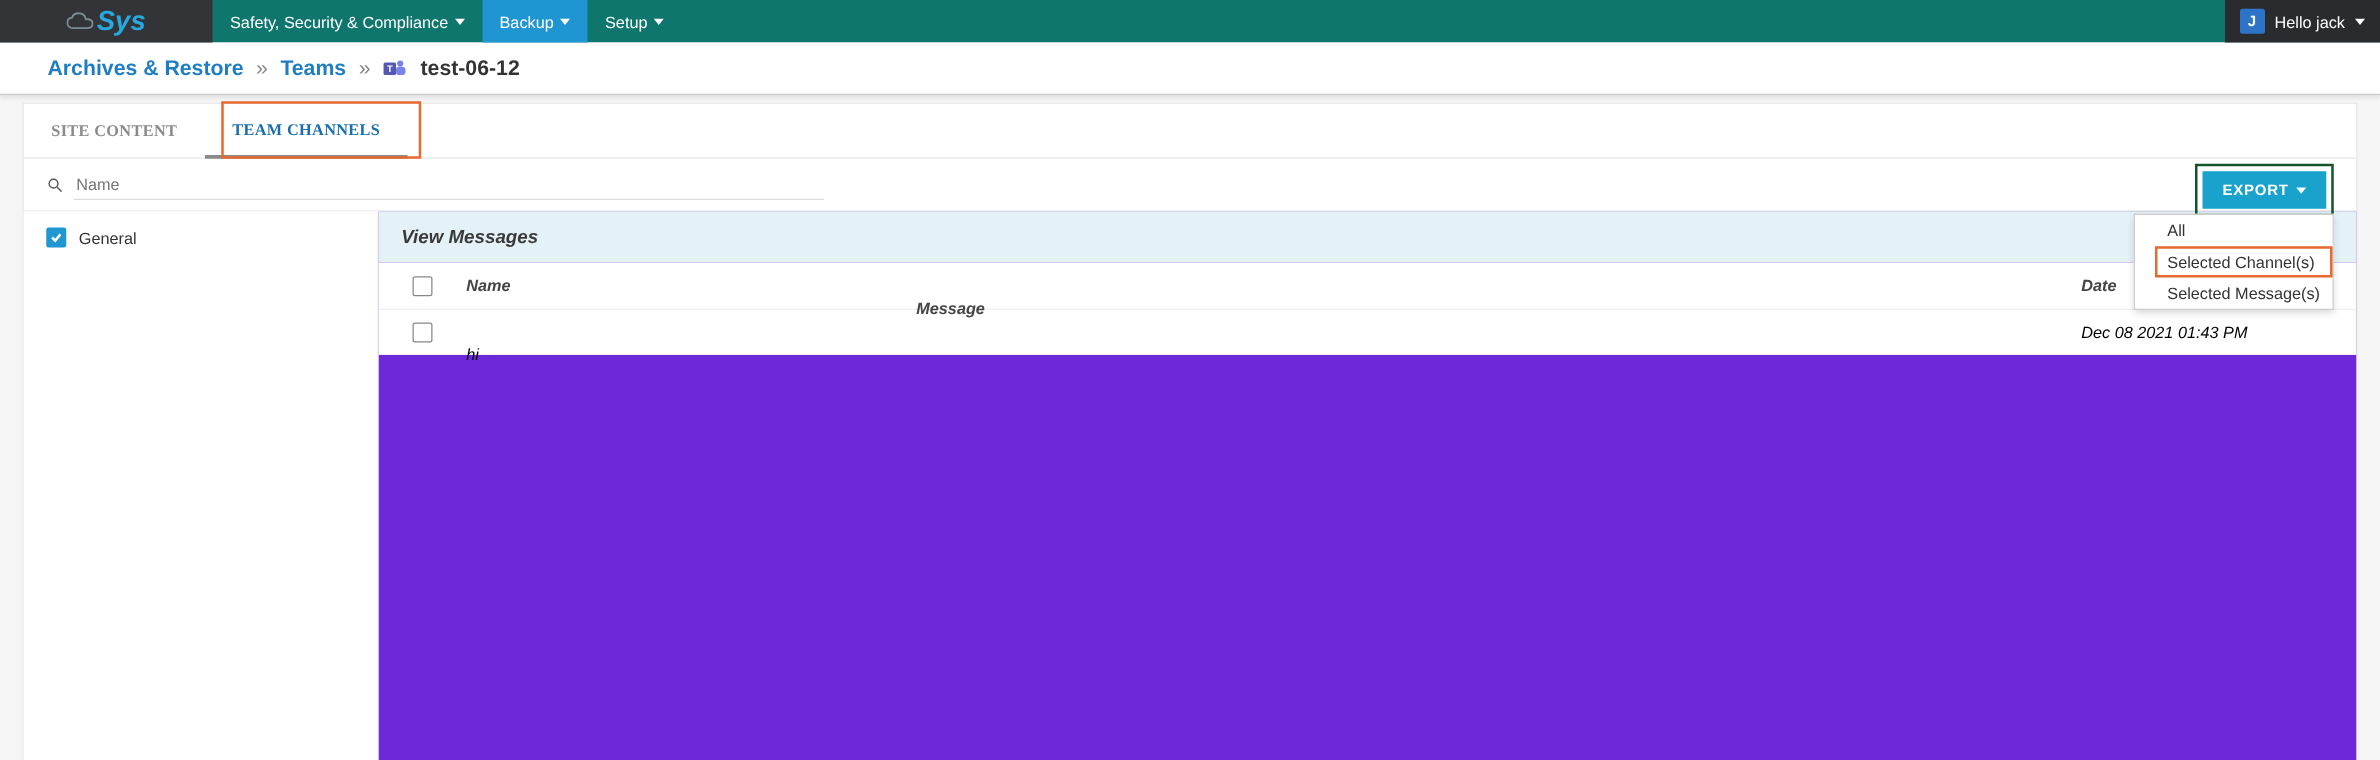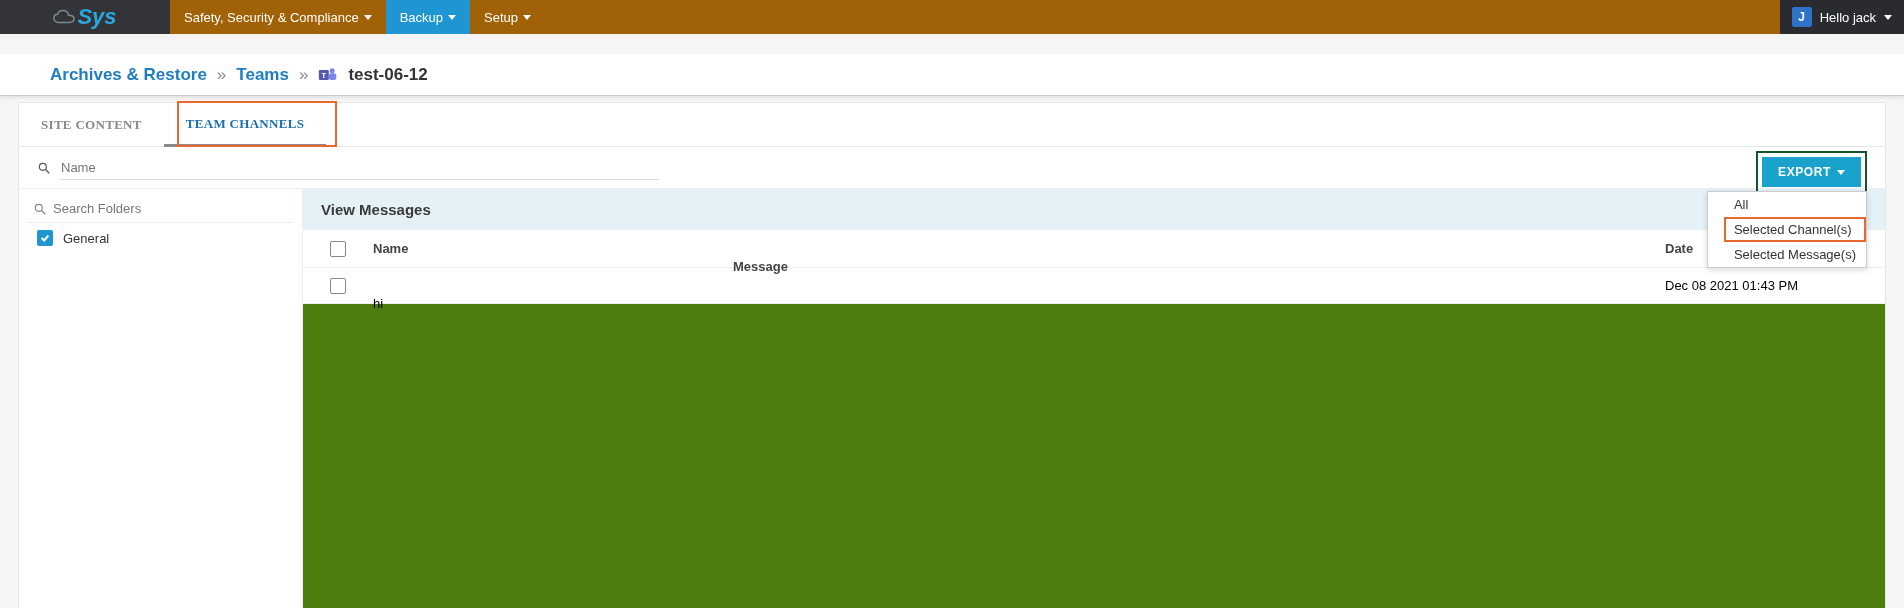--- a/index.html
+++ b/index.html
@@ -1,31 +1,31 @@
 <!DOCTYPE html>
 <html><head>
 <meta charset="utf-8">
 <style>
   * { box-sizing: border-box; margin: 0; padding: 0; font-family: "Segoe UI", Arial, sans-serif; }
   body { background: #f5f5f5; width: 1904px; height: 608px; overflow: hidden; }
 
   
-  .topnav { height: 34px; background: #a16207; display: flex; align-items: stretch; color: #fff; font-size: 13px; }
+  .topnav { height: 34px; background: #0f766e; display: flex; align-items: stretch; color: #fff; font-size: 13px; }
   .logo-wrap { width: 170px; display:flex; align-items:center; justify-content:center; background:#333438;}
   .logo { font-style: italic; font-weight: bold; font-size: 22px; color:#27a8df; display:flex; align-items:center; gap:2px;}
   .logo .cloud { width:22px; height:16px; }
   .nav-item { display:flex; align-items:center; padding:0 14px; cursor:pointer; gap:5px;}
   .nav-item.active { background:#1f96d2; }
   .caret { width:0; height:0; border-left:4px solid transparent; border-right:4px solid transparent; border-top:5px solid currentColor; }
   .nav-spacer { flex:1; }
   .user-box { display:flex; align-items:center; padding:0 12px; gap:8px; background:#2a2b2f;}
   .user-badge { width:20px; height:20px; background:#2d73c7; color:#fff; font-size:12px; font-weight:bold; display:flex; align-items:center; justify-content:center; border-radius:2px;}
 
   
-  .crumbbar { background:#fff; border-bottom:1px solid #ccc; height:42px; display:flex; align-items:center; padding:0 50px; gap:10px; font-size:17px; color:#333; box-shadow:0 2px 3px rgba(0,0,0,0.08);margin-top:20px;}
+  .crumbbar { background:#fff; border-bottom:1px solid #ccc; height:42px; display:flex; align-items:center; padding:0 38px; gap:10px; font-size:17px; color:#333; box-shadow:0 2px 3px rgba(0,0,0,0.08);}
   .crumb-link { color:#1f7dc2; font-weight:600; cursor:pointer; }
   .crumb-sep { color:#888; }
   .teams-icon { width:20px; height:20px; }
   .crumb-title { font-weight:600; }
 
   
   .tabs-region { background:#fff; margin:0 18px; margin-top:6px; border:1px solid #e6e6e6;}
   .tabs { display:flex; height:44px; border-bottom:1px solid #e6e6e6; align-items:stretch; position:relative;}
   .tab { padding:0 22px; display:flex; align-items:center; font-size:13px; font-weight:600; letter-spacing:0.3px; color:#8a8a8a; cursor:pointer; text-transform:uppercase;font-family:Liberation Serif, serif;}
   .tab.active { color:#1b6fae; border-bottom:3px solid #8a8a8a; margin-bottom:-1px;}
@@ -44,21 +44,21 @@
 
   
   .body-cols { display:flex; }
   .sidebar { width:284px; border-right:1px solid #eee; padding:6px 8px; background:#fff; min-height:440px;}
   .sidebar-search { display:flex; align-items:center; gap:6px; padding:6px 6px; color:#777; font-size:13px; border-bottom:1px solid #eee;}
   .folder-item { display:flex; align-items:center; gap:10px; padding:7px 10px; font-size:13px; color:#333; cursor:pointer;}
   .folder-item.sel { background:#e9e9e9; }
   .chk { width:16px; height:16px; background:#1f96d2; border-radius:2px; display:flex; align-items:center; justify-content:center;}
   .chk svg { width:10px; height:10px; stroke:#fff; stroke-width:2.4; fill:none;}
 
-  .main { flex:1; background:#4d7c0f;}
+  .main { flex:1; background:#6d28d9;font-style:italic;}
   .vm-header { background:#e4f1f6; padding:12px 18px; font-size:15px; font-weight:600; color:#3a3a3a;}
   .grid-head { display:flex; align-items:center; background:#fff; border-bottom:1px solid #eee; height:38px; font-size:13px; color:#444; font-weight:600;}
   .col-chk { width:70px; display:flex; justify-content:center;}
   .col-name { width:360px; }
   .col-msg  { flex:1;margin-top:35px; }
   .col-date { width:220px; }
   .empty-chk { width:16px; height:16px; border:1.5px solid #888; border-radius:2px;}
   .grid-row { display:flex; align-items:center; background:#fff; border-bottom:1px solid #f1f1f1; height:36px; font-size:13px;}
   .grid-row .name-link { color:#1f96d2; cursor:pointer;}
 </style>
@@ -133,27 +133,20 @@
         <div class="mi">All</div>
         <div class="mi hl">Selected Channel(s)</div>
         <div class="mi">Selected Message(s)</div>
       </div>
     </div>
   </div>
 
   <div class="body-cols">
 
     <div class="sidebar">
-      <div class="sidebar-search">
-        <svg class="search-icon" viewBox="0 0 24 24">
-            <circle cx="10" cy="10" r="6" fill="none" stroke="#888" stroke-width="2"></circle>
-            <line x1="15" y1="15" x2="21" y2="21" stroke="#888" stroke-width="2"></line>
-          </svg>
-        <span>Search Folders</span>
-      </div>
       <div class="folder-item">
         <span class="chk">
             <svg viewBox="0 0 12 12">
               <polyline points="2,6 5,9 10,3"></polyline>
             </svg>
           </span>
         <span>General</span>
       </div>
     </div>
 

